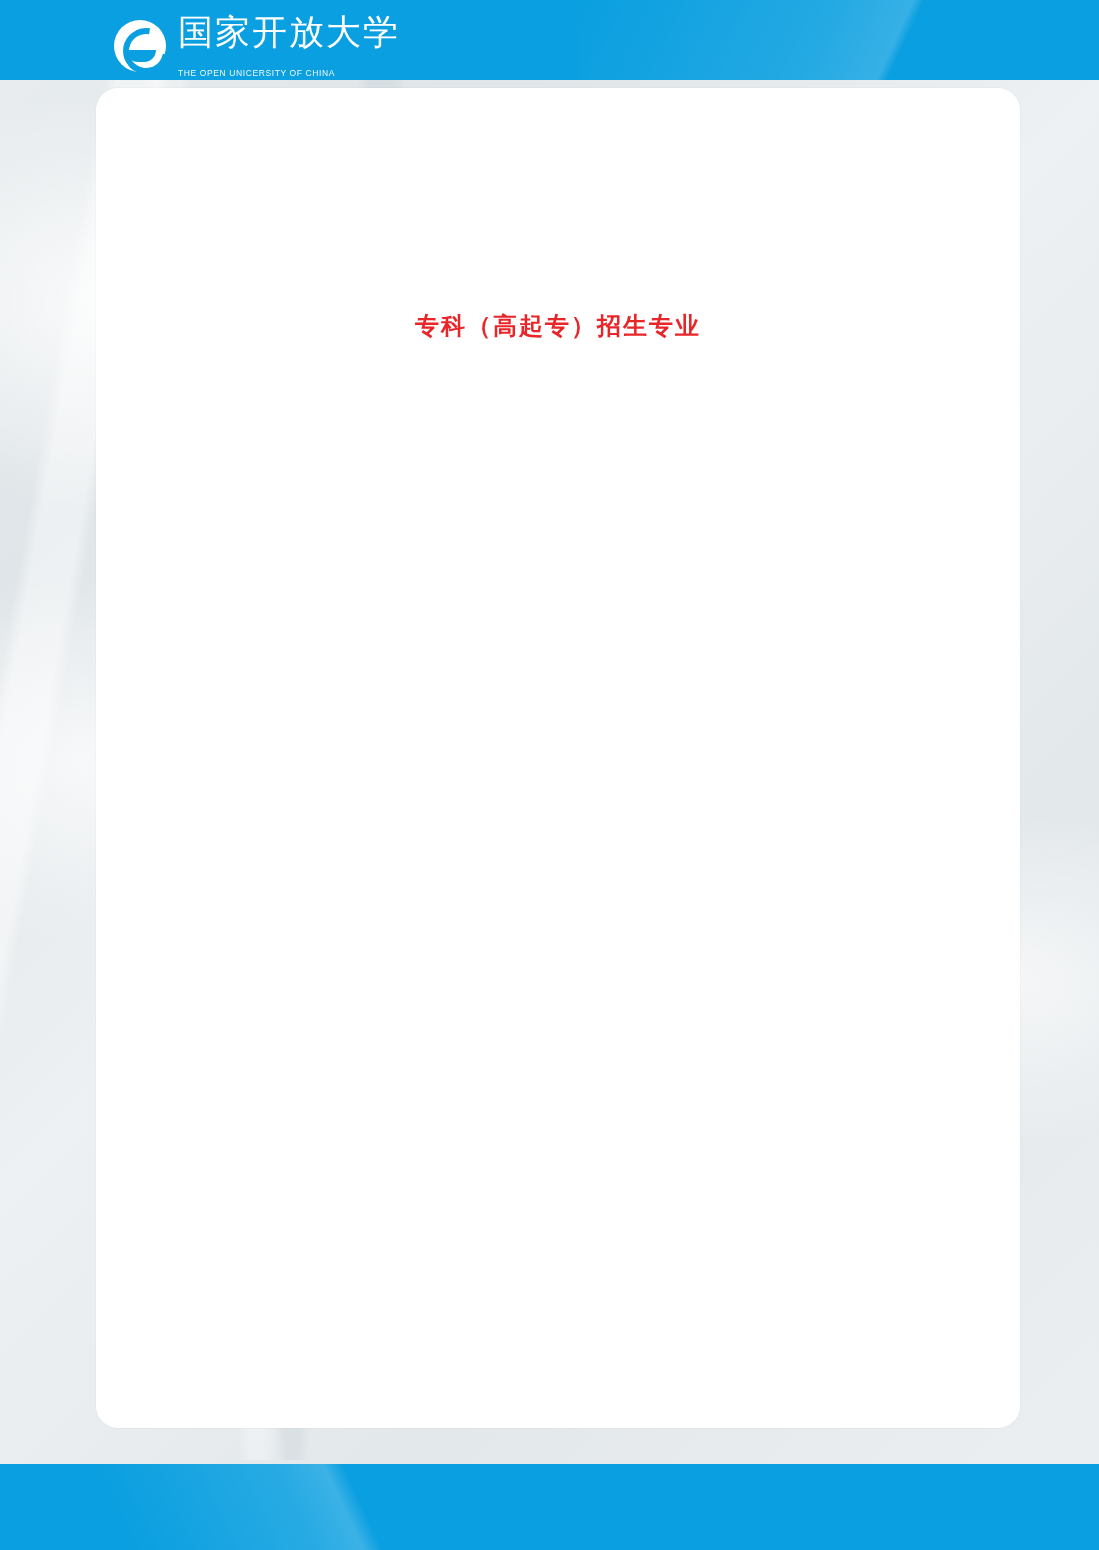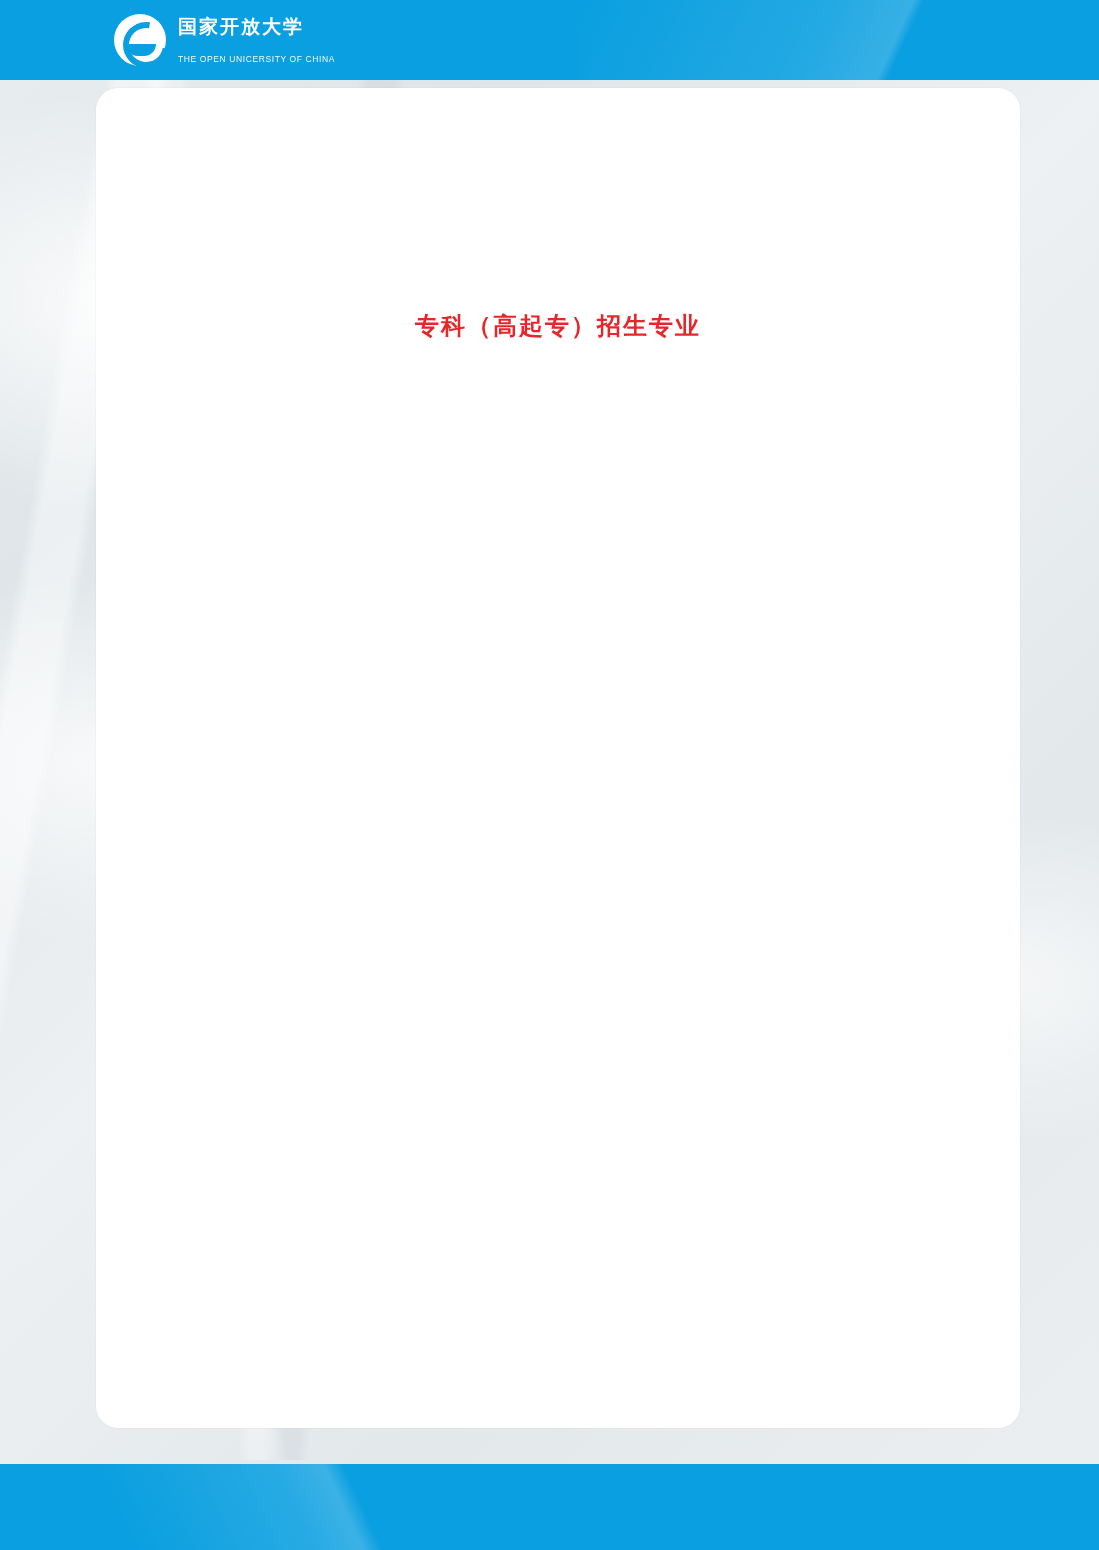--- a/index.html
+++ b/index.html
@@ -52,21 +52,21 @@
   .logo-mark:before{
     content:"";position:absolute;left:9px;top:8px;width:34px;height:34px;
     border:6px solid #0a9fe0;border-radius:50%;
     border-right-color:transparent;transform:rotate(-35deg);
   }
   .logo-mark:after{
     content:"";position:absolute;left:12px;top:30px;width:30px;height:12px;
     background:#0a9fe0;border-radius:0 0 16px 16px;
   }
   .logo-text{color:#fff;line-height:1.05;}
-  .logo-cn{font-size:19px;font-weight:bold;letter-spacing:2px;}
+  .logo-cn{font-size:35px;font-weight:normal;letter-spacing:2px;}
   .logo-en{font-size:8.5px;letter-spacing:.6px;margin-top:18px;opacity:.95;}
 
   
   .footer{
     position:absolute;left:0;bottom:0;width:1099px;height:86px;
     background:#0a9fe0;z-index:5;
   }
   .footer-swoosh{
     position:absolute;left:0;bottom:0;width:620px;height:86px;
     background:linear-gradient(65deg, rgba(255,255,255,0) 20%, rgba(255,255,255,.12) 48%, rgba(255,255,255,.2) 55%, rgba(255,255,255,0) 58%);

